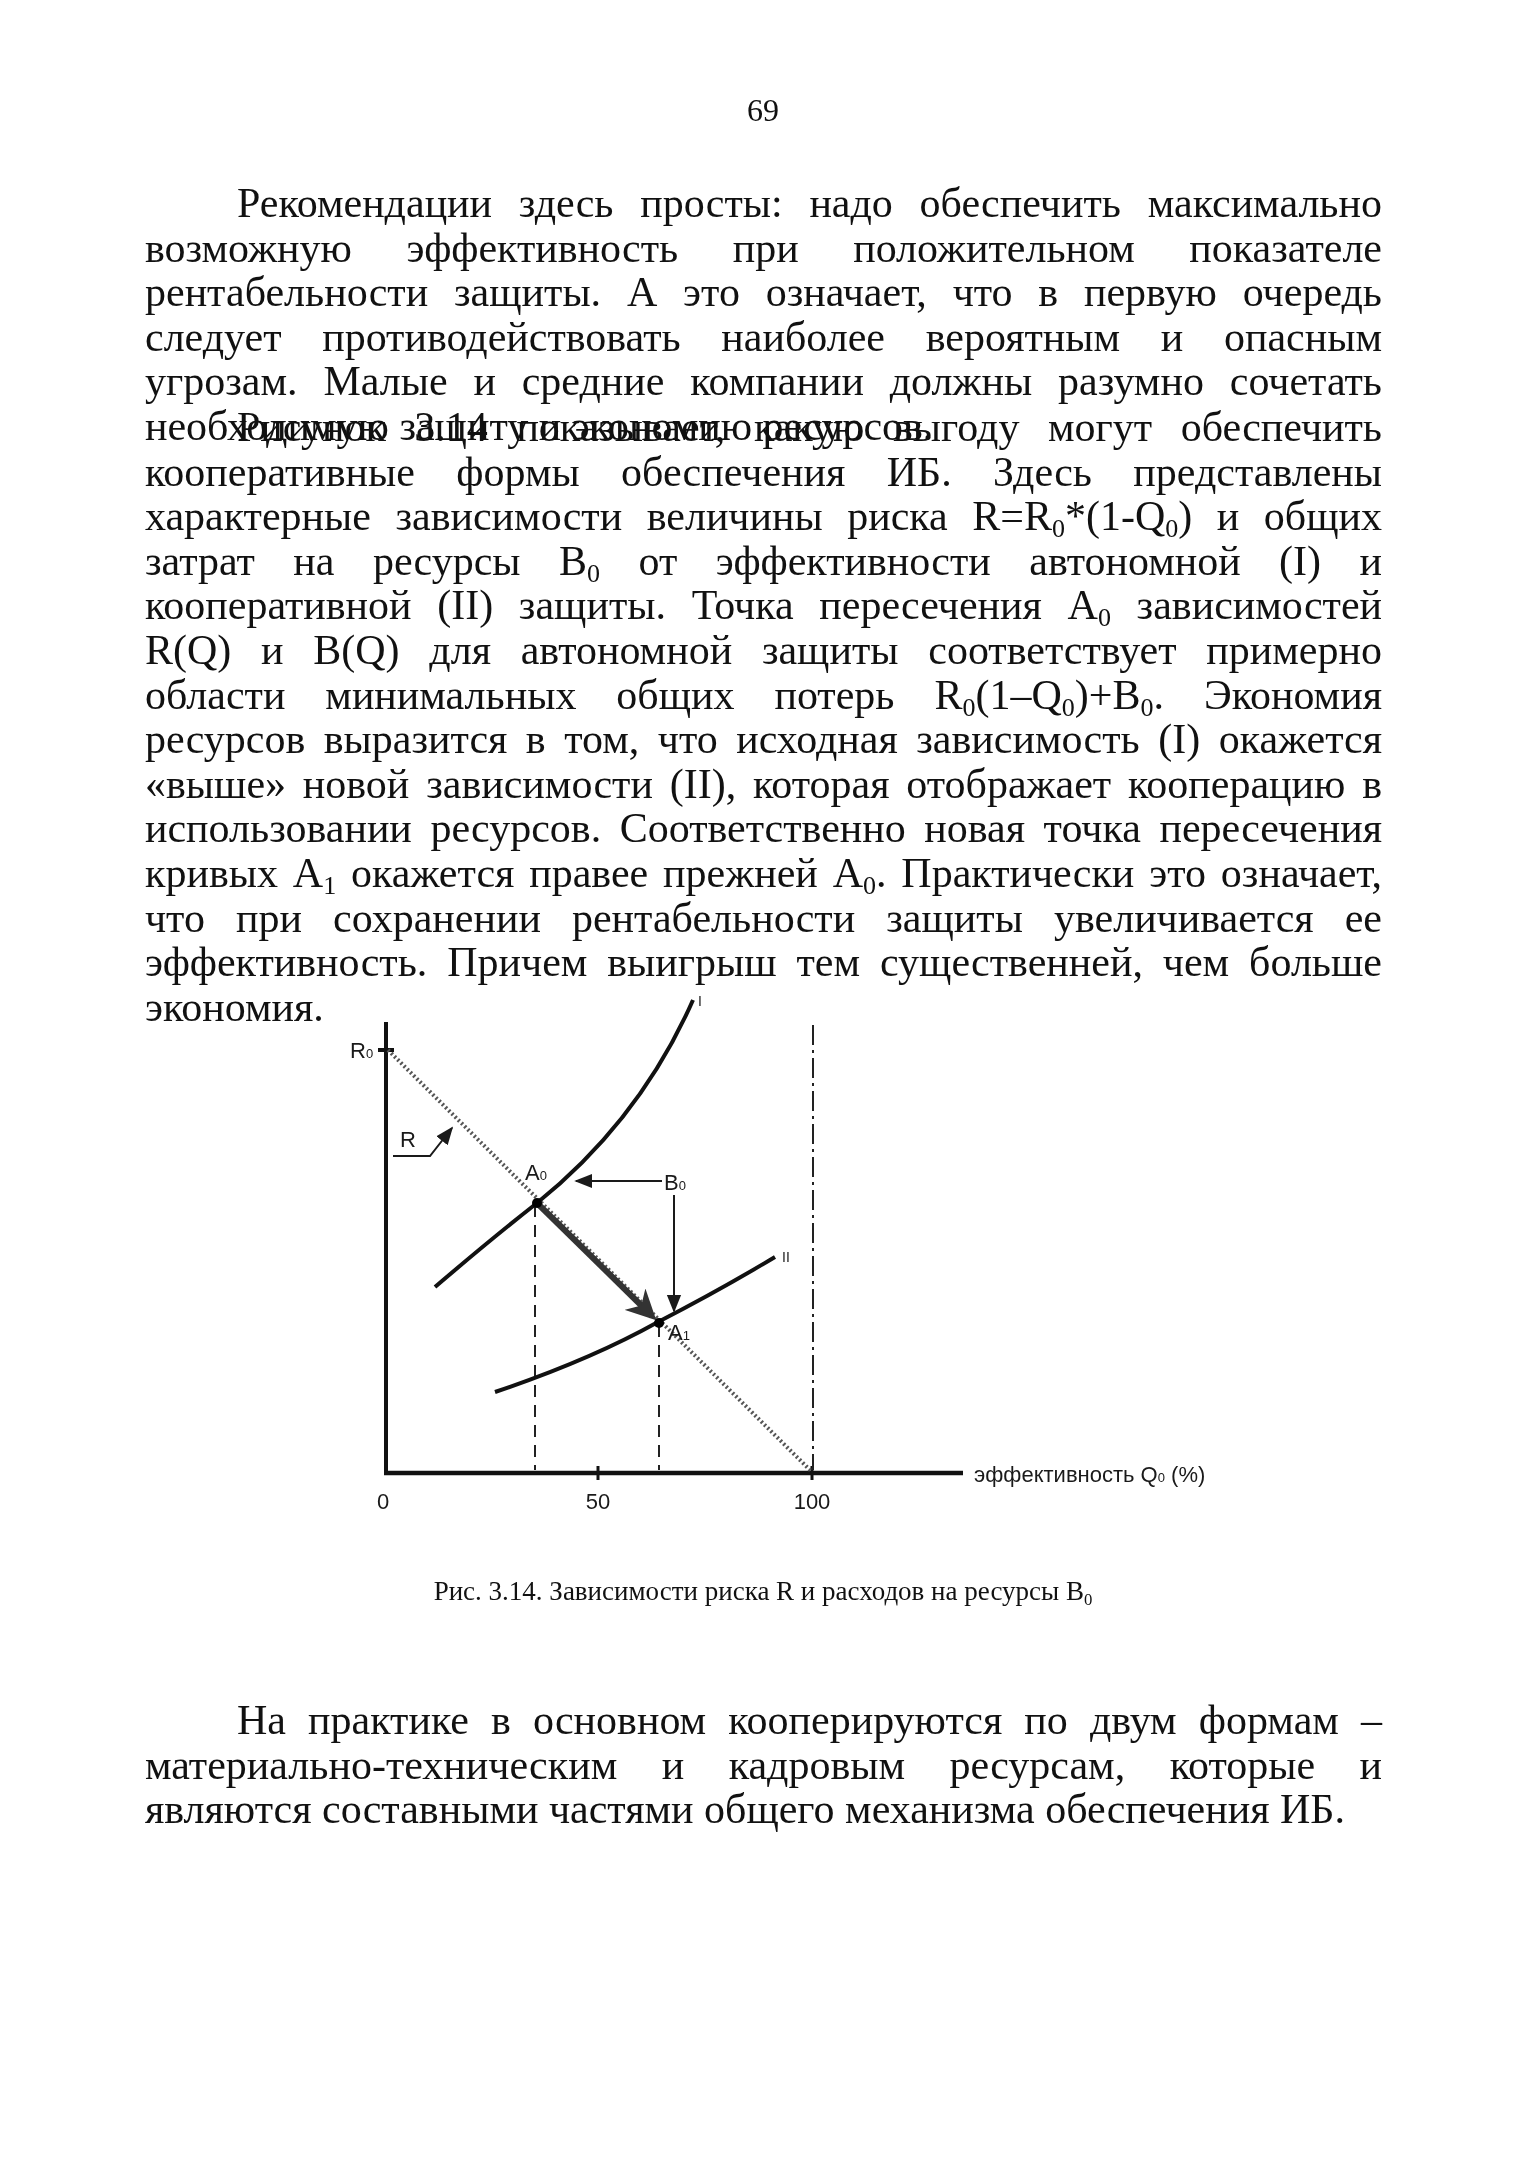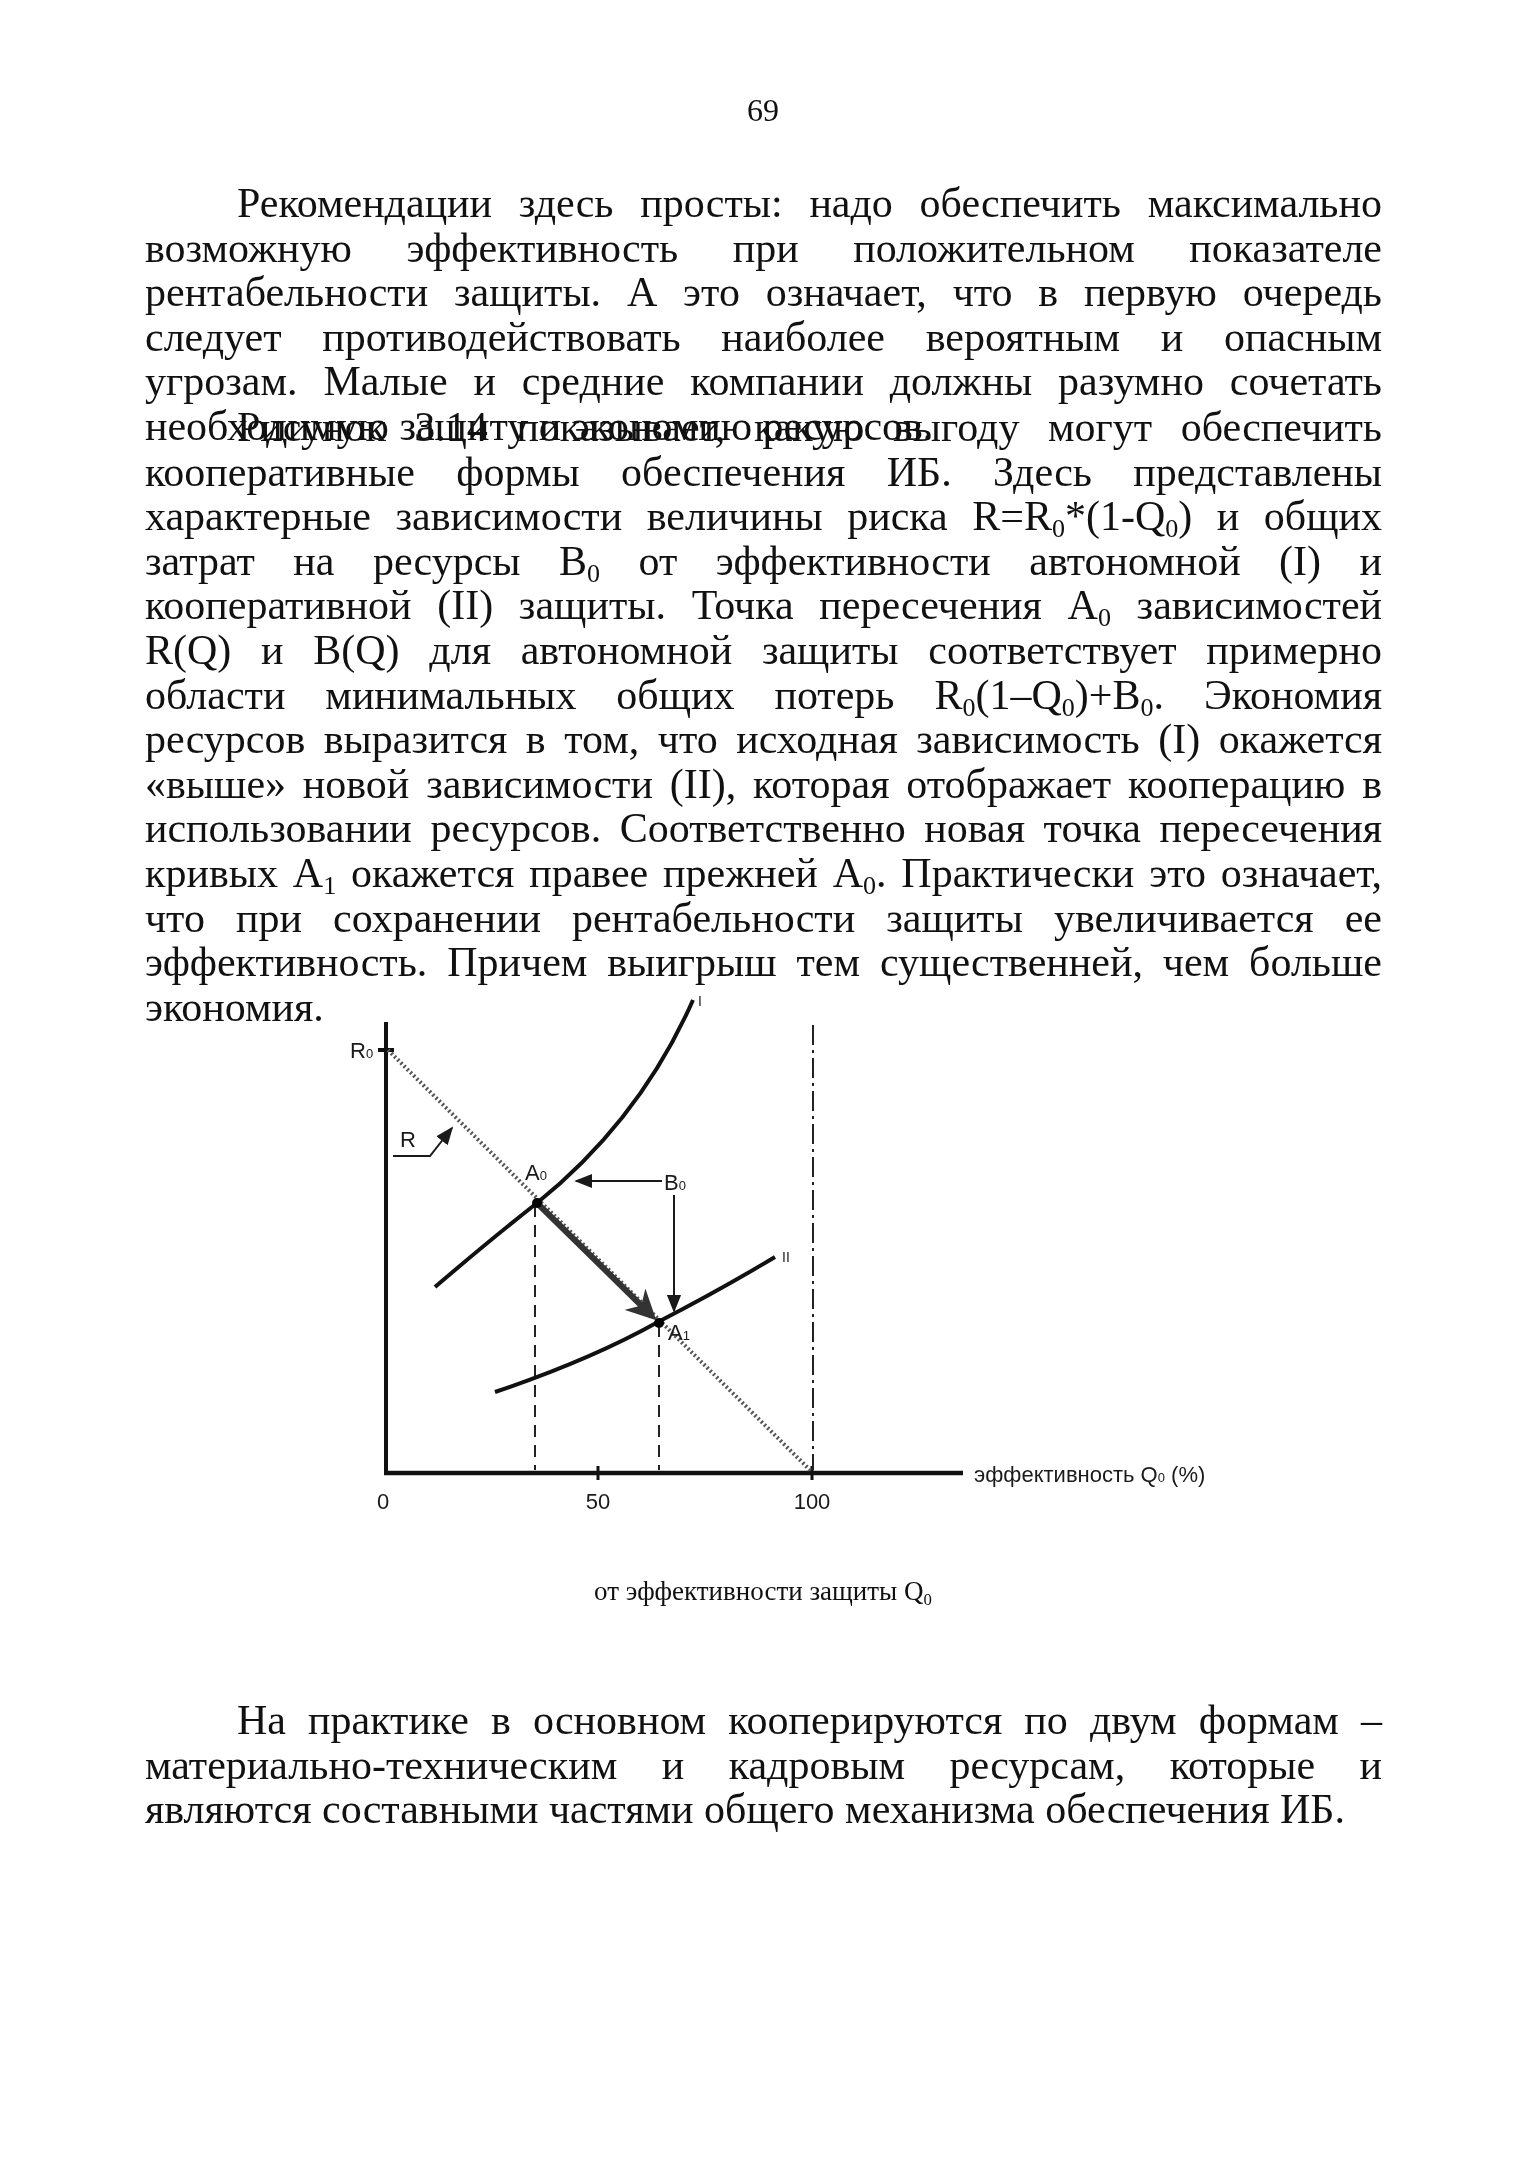--- a/index.html
+++ b/index.html
@@ -74,16 +74,16 @@
   <text class="chart-label" x="782" y="1262" style="font-size:14px">II</text>
 
   <text class="chart-label" x="383" y="1509" text-anchor="middle">0</text>
   <text class="chart-label" x="598" y="1509" text-anchor="middle">50</text>
   <text class="chart-label" x="812" y="1509" text-anchor="middle">100</text>
 
   <text class="chart-label" x="974" y="1482"><tspan>эффективность Q</tspan><tspan class="chart-sub">0</tspan><tspan> (%)</tspan></text>
 </svg>
 
 <div id="cap" class="caption serif">
-  <div><span>от эффективности защиты Q</span><sub>0</sub></div>
+  <div><span>Рис. 3.14. Зависимости риска R и расходов на ресурсы B</span><sub>0</sub></div>
 </div>
 
 <p id="p3" class="para serif"><span class="first-line"></span><span>На практике в основном кооперируются по двум формам – материально-техническим и кадровым ресурсам, которые и являются составными частями общего механизма обеспечения ИБ.</span></p>
 
 </body></html>

